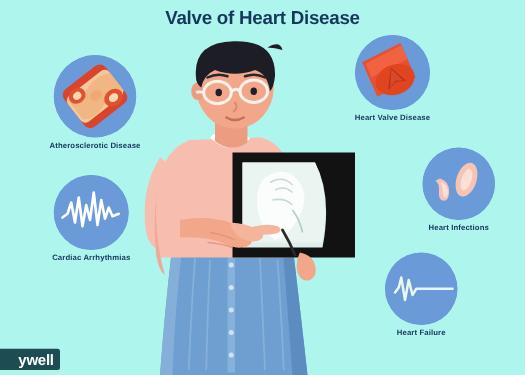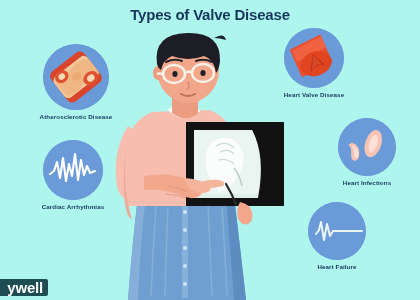--- a/index.html
+++ b/index.html
@@ -83,32 +83,32 @@
     height: 17px;
     background: #1d4d52;
     border-radius: 2px;
     display: flex;
     align-items: center;
     justify-content: flex-end;
     padding-right: 5px;
     box-sizing: border-box;
   }
   .watermark .wm-text {
-    font-size: 15px;
+    font-size: 12px;
     font-weight: bold;
     color: #ffffff;
     letter-spacing: -0.2px;
   }
 </style>
 </head>
 <body>
 
 <div id="infographic">
 
-  <div class="title">Types of Valve Disease</div>
+  <div class="title">Valve of Heart Disease</div>
 
   <div class="item it-athero">
     <div class="bubble">
       <svg viewBox="0 0 66 66">
         <circle cx="33" cy="33" r="33" fill="#6b9ad8"></circle>
         <g transform="rotate(-38 33 33)">
           <rect x="12" y="14" width="42" height="38" rx="6" fill="#d9452c"></rect>
           <rect x="12" y="20" width="42" height="26" rx="5" fill="#f4c89a"></rect>
           <path d="M14 22 q10 6 20 2 q10 -4 20 2 l0 18 q-10 -5 -20 -1 q-10 5 -20 -1 z" fill="#f0b684"></path>
           <ellipse cx="22" cy="24" rx="7" ry="6" fill="#e0522f"></ellipse>

